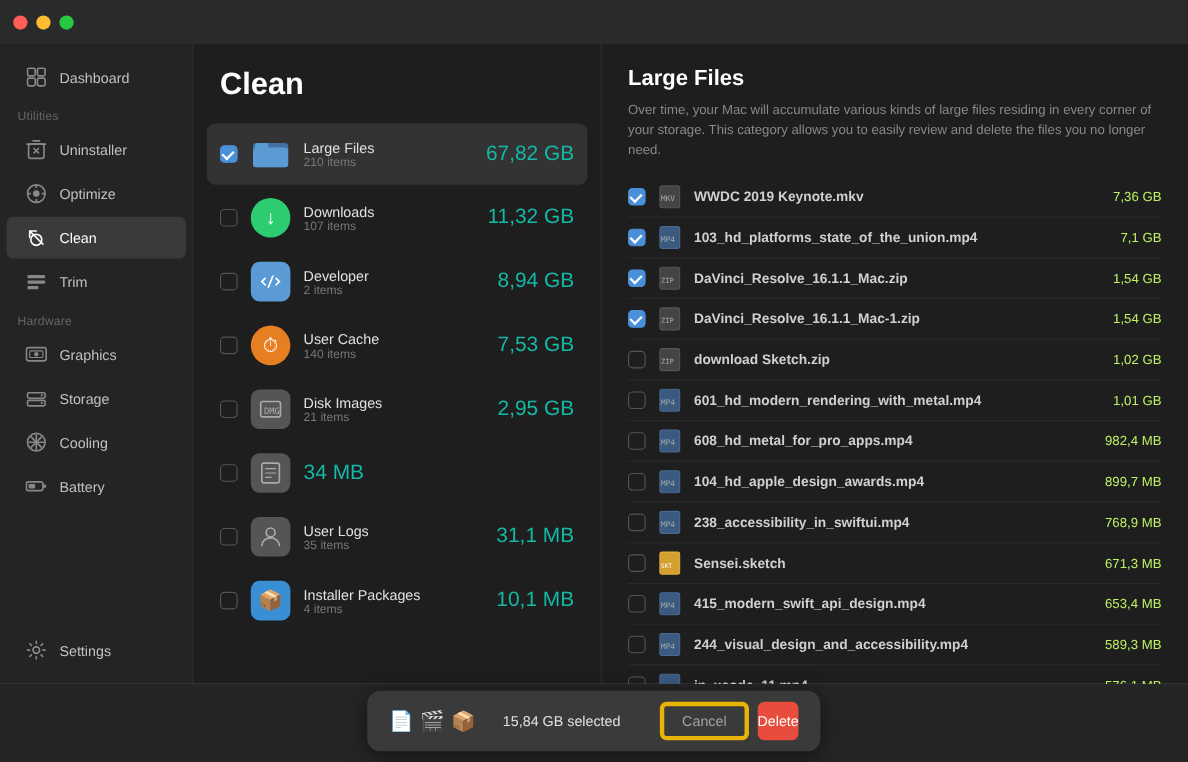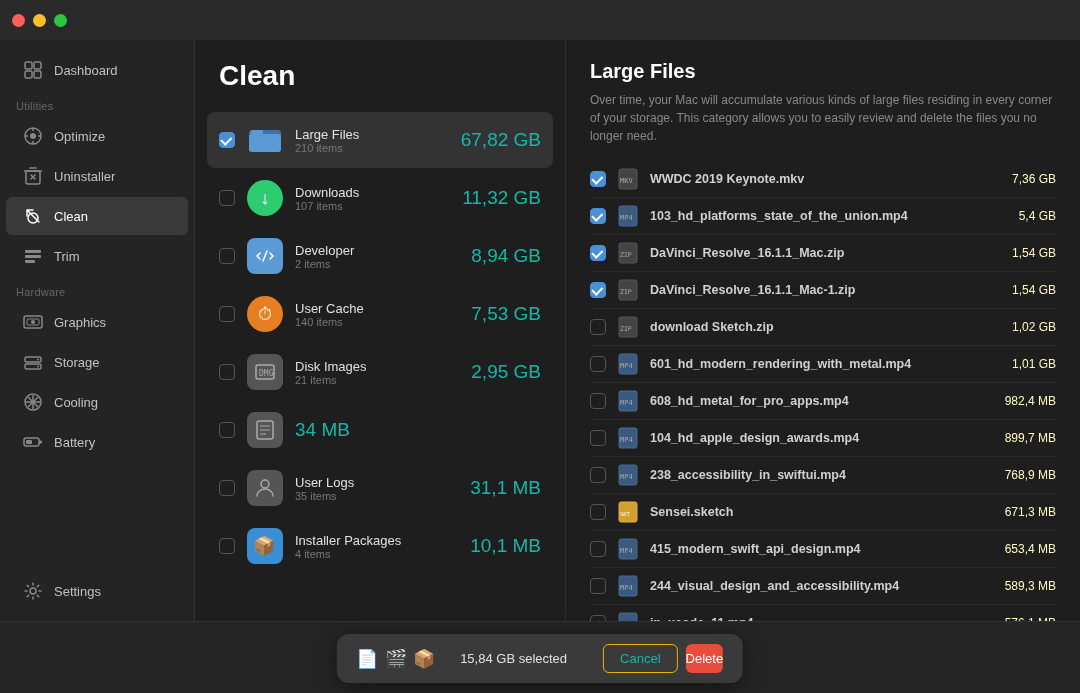--- a/index.html
+++ b/index.html
@@ -35,21 +35,21 @@
 
     
     .app-body {
       display: flex;
       flex: 1;
       overflow: hidden;
     }
 
     
     .sidebar {
-      width: 195px;
+      width: 176px;
       background: #242424;
       display: flex;
       flex-direction: column;
       padding: 10px 0;
       flex-shrink: 0;
       border-right: 1px solid #333;
     }
     .sidebar-item {
       display: flex;
       align-items: center;
@@ -191,21 +191,21 @@
       transform: rotate(-45deg) translateY(-1px);
       display: block;
     }
     .file-icon {
       width: 24px; height: 24px;
       display: flex; align-items: center; justify-content: center;
       font-size: 16px;
       flex-shrink: 0;
     }
     .file-name { flex: 1; font-size: 12.5px; color: #d0d0d0; font-weight: bold; }
-    .file-size { font-size: 12px; color: #fef9c3; text-align: right; flex-shrink: 0; min-width: 70px; }
+    .file-size { font-size: 12px; color: #bef264; text-align: right; flex-shrink: 0; min-width: 70px; }
 
     
     .bottom-bar {
       position: relative;
       height: 72px;
       background: #252525;
       border-top: 1px solid #333;
       display: flex;
       align-items: center;
       justify-content: center;
@@ -222,23 +222,23 @@
       align-items: center;
       gap: 24px;
       box-shadow: 0 4px 20px rgba(0,0,0,0.5);
     }
     .popup-icons { display: flex; gap: 6px; font-size: 18px; }
     .popup-label { font-size: 13px; color: #e0e0e0; font-weight: 500; }
     .popup-actions { display: flex; gap: 8px; }
     .btn-cancel {
       padding: 6px 16px;
       border-radius: 6px;
-      border: 1px solid #eab308;
+      border: 4px solid #eab308;
       background: transparent;
-      color: #14b8a6;
+      color: #a3a3a3;
       font-size: 13px;
       cursor: pointer;
       margin-left: 12px;
     }
     .btn-delete {
       padding: 6px 0;
       border-radius: 6px;
       border: none;
       background: #e74c3c;
       color: #fff;
@@ -294,44 +294,44 @@
           <rect x="1" y="10" width="7" height="7" rx="1.5" stroke="#888" stroke-width="1.5"></rect>
           <rect x="10" y="10" width="7" height="7" rx="1.5" stroke="#888" stroke-width="1.5"></rect>
         </svg>
       </span>
       <span>Dashboard</span>
     </div>
 
     <div class="sidebar-section-label">Utilities</div>
 
     <div class="sidebar-item">
+      <span class="sidebar-icon si-uninstaller">
+        <svg width="20" height="20" viewBox="0 0 20 20" fill="none">
+          <rect x="3" y="5" width="14" height="13" rx="2" stroke="#888" stroke-width="1.5"></rect>
+          <line x1="1" y1="5" x2="19" y2="5" stroke="#888" stroke-width="1.5"></line>
+          <line x1="7" y1="2" x2="13" y2="2" stroke="#888" stroke-width="1.5" stroke-linecap="round"></line>
+          <line x1="8" y1="9" x2="12" y2="13" stroke="#888" stroke-width="1.5" stroke-linecap="round"></line>
+          <line x1="12" y1="9" x2="8" y2="13" stroke="#888" stroke-width="1.5" stroke-linecap="round"></line>
+        </svg>
+      </span>
+      <span>Uninstaller</span>
+    </div>
+
+    <div class="sidebar-item">
       <span class="sidebar-icon si-optimize">
         <svg width="20" height="20" viewBox="0 0 20 20" fill="none">
           <circle cx="10" cy="10" r="8" stroke="#888" stroke-width="1.5"></circle>
           <circle cx="10" cy="10" r="3" fill="#888"></circle>
           <line x1="10" y1="2" x2="10" y2="5" stroke="#888" stroke-width="1.5"></line>
           <line x1="10" y1="15" x2="10" y2="18" stroke="#888" stroke-width="1.5"></line>
           <line x1="2" y1="10" x2="5" y2="10" stroke="#888" stroke-width="1.5"></line>
           <line x1="15" y1="10" x2="18" y2="10" stroke="#888" stroke-width="1.5"></line>
         </svg>
       </span>
       <span>Optimize</span>
-    </div>
-
-    <div class="sidebar-item">
-      <span class="sidebar-icon si-uninstaller">
-        <svg width="20" height="20" viewBox="0 0 20 20" fill="none">
-          <rect x="3" y="5" width="14" height="13" rx="2" stroke="#888" stroke-width="1.5"></rect>
-          <line x1="1" y1="5" x2="19" y2="5" stroke="#888" stroke-width="1.5"></line>
-          <line x1="7" y1="2" x2="13" y2="2" stroke="#888" stroke-width="1.5" stroke-linecap="round"></line>
-          <line x1="8" y1="9" x2="12" y2="13" stroke="#888" stroke-width="1.5" stroke-linecap="round"></line>
-          <line x1="12" y1="9" x2="8" y2="13" stroke="#888" stroke-width="1.5" stroke-linecap="round"></line>
-        </svg>
-      </span>
-      <span>Uninstaller</span>
     </div>
 
     <div class="sidebar-item active">
       <span class="sidebar-icon si-clean">
         <svg width="20" height="20" viewBox="0 0 20 20" fill="none">
           <path d="M4 4L16 16M4 4H10M4 4V10" stroke="#fff" stroke-width="1.5" stroke-linecap="round"></path>
           <circle cx="10" cy="12" r="5" stroke="#fff" stroke-width="1.5"></circle>
         </svg>
       </span>
       <span>Clean</span>
@@ -543,21 +543,21 @@
 
         <div class="file-row">
           <div class="file-checkbox checked"></div>
           <div class="file-icon">
             <svg width="20" height="22" viewBox="0 0 20 22" fill="none">
               <rect x="1" y="1" width="18" height="20" rx="2" fill="#3a5a80" stroke="#4a6a90" stroke-width="1"></rect>
               <text x="2" y="15" font-size="7" fill="#aaa" font-family="monospace">MP4</text>
             </svg>
           </div>
           <div class="file-name">103_hd_platforms_state_of_the_union.mp4</div>
-          <div class="file-size">5,4 GB</div>
+          <div class="file-size">7,1 GB</div>
         </div>
 
         <div class="file-row">
           <div class="file-checkbox checked"></div>
           <div class="file-icon">
             <svg width="20" height="22" viewBox="0 0 20 22" fill="none">
               <rect x="1" y="1" width="18" height="20" rx="2" fill="#444" stroke="#555" stroke-width="1"></rect>
               <text x="2" y="15" font-size="6.5" fill="#aaa" font-family="monospace">ZIP</text>
             </svg>
           </div>

